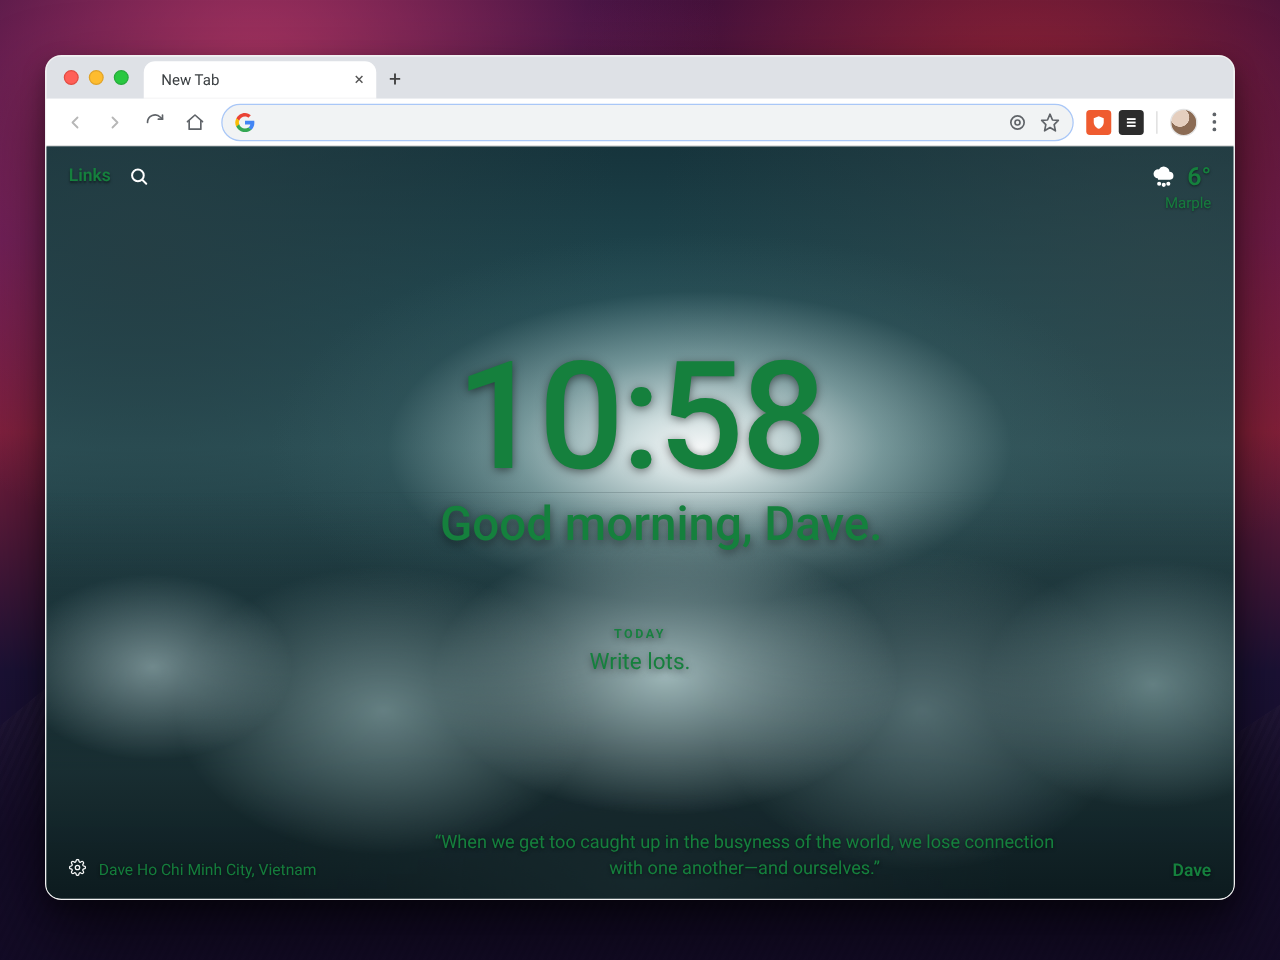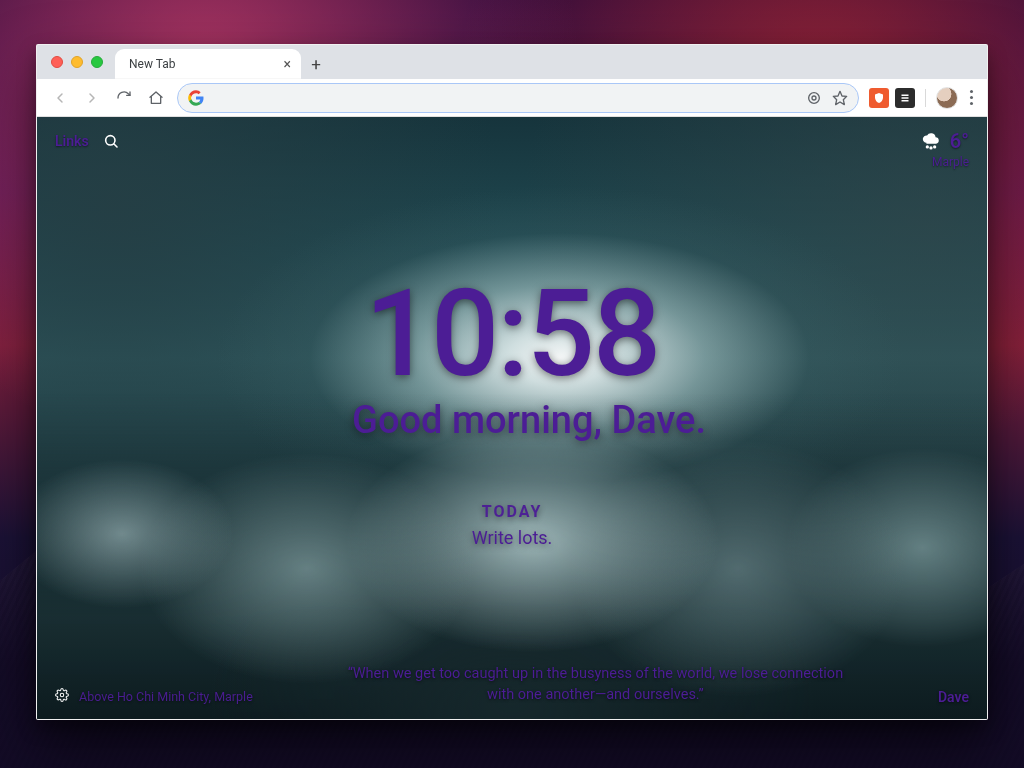--- a/index.html
+++ b/index.html
@@ -15,21 +15,21 @@
     position:absolute; left:0; right:0; bottom:0; height:340px;
     background:
       linear-gradient(180deg, rgba(33,20,50,0) 0%, rgba(18,10,36,0.9) 70%),
       repeating-linear-gradient(115deg, rgba(90,70,120,0.15) 0 3px, rgba(0,0,0,0) 3px 6px),
       linear-gradient(180deg, #3a2a55 0%, #14102c 100%);
     clip-path: polygon(0 45%, 6% 30%, 13% 48%, 22% 20%, 30% 46%, 38% 28%, 46% 50%, 55% 22%, 62% 46%, 72% 30%, 80% 50%, 88% 34%, 96% 48%, 100% 40%, 100% 100%, 0 100%);
   }
 
   .browser {
     position:absolute; left:36px; top:44px; width:952px; height:676px;
-    border-radius:2px; overflow:hidden;
+    border-radius:13px; overflow:hidden;
     box-shadow: 0 28px 60px rgba(0,0,0,0.55), 0 8px 18px rgba(0,0,0,0.35);
     background:#fff;
     display:flex; flex-direction:column;
     border:1px solid rgba(0,0,0,0.06);
   }
 
   .tab-strip { height:34px; background:#dee1e6; display:flex; align-items:flex-end; padding-left:10px; }
   .traffic { display:flex; gap:8px; align-items:center; height:100%; padding:0 6px 0 4px; }
   .traffic span { width:12px; height:12px; border-radius:50%; display:block; }
   .tl-close{background:#ff5f57;border:1px solid #e24b41;}
@@ -48,21 +48,21 @@
   .omnibox input { border:none; background:transparent; outline:none; flex:1; font-size:13px; color:#222; }
   .omnibox .right { display:flex; gap:10px; align-items:center; }
   .omni-icon{width:16px;height:16px;color:#5f6368;}
   .ext { display:flex; gap:6px; align-items:center; margin-left:4px; }
   .ext-badge{width:20px;height:20px;border-radius:3px;display:flex;align-items:center;justify-content:center;font-size:11px;color:#fff;}
   .ext-sep{width:1px;height:18px;background:#d9d9d9;margin:0 4px;}
   .avatar-sm{width:22px;height:22px;border-radius:50%;background:radial-gradient(circle at 35% 30%,#e5cfbf 0 38%,#8b6b54 40% 100%);border:1px solid #e3e3e3;}
   .menu-dots{display:flex;flex-direction:column;gap:3px;padding:0 6px;}
   .menu-dots i{width:3px;height:3px;border-radius:50%;background:#5f6368;display:block;}
 
-  .content { flex:1; position:relative; overflow:hidden; color:#4c1d95; }
+  .content { flex:1; position:relative; overflow:hidden; color:#15803d; }
   .sky {
     position:absolute; inset:0;
     background:
       radial-gradient(ellipse 520px 260px at 55% 40%, rgba(255,255,255,0.95) 0%, rgba(236,246,246,0.85) 10%, rgba(176,205,205,0.55) 28%, rgba(60,95,100,0.25) 48%, rgba(20,40,46,0) 66%),
       radial-gradient(circle at 8% 14%, rgba(37,62,68,0.9), transparent 38%),
       radial-gradient(circle at 94% 18%, rgba(48,70,74,0.7), transparent 40%),
       linear-gradient(180deg,#16343c 0%, #214a52 22%, #2f5a60 40%, #1d3a40 58%, #0f2328 100%);
   }
   .cloud-sea{
     position:absolute; left:-4%; right:-4%; bottom:-4%; height:58%;
@@ -81,21 +81,21 @@
   .cursor-ptr{cursor:pointer;}
   .weather{position:absolute;right:18px;top:12px;text-align:right;text-shadow:0 1px 2px rgba(0,0,0,0.5);}
   .weather-row{display:flex;gap:8px;align-items:center;justify-content:flex-end;font-size:20px;font-weight:600;}
   .weather-row svg{width:22px;height:22px;}
   .weather-loc{font-size:12px;opacity:0.95;margin-top:2px;}
 
   .center{position:absolute;left:0;right:0;top:40%;transform:translateY(-50%);text-align:center;text-shadow:0 2px 8px rgba(0,0,0,0.5);}
   .clock{font-size:120px;font-weight:500;letter-spacing:-2px;line-height:1.0;}
   .greeting{font-size:38px;font-weight:500;margin-top:4px;padding-left:34px;}
   .focus{position:absolute;left:0;right:0;top:64%;text-align:center;text-shadow:0 2px 6px rgba(0,0,0,0.5);}
-  .focus-label{font-size:16px;letter-spacing:2px;font-weight:700;opacity:0.96;}
+  .focus-label{font-size:10px;letter-spacing:2px;font-weight:700;opacity:0.96;}
   .focus-text{font-size:18px;font-weight:400;margin-top:6px;}
 
   .bottom{position:absolute;left:0;right:0;bottom:14px;display:flex;align-items:flex-end;justify-content:space-between;padding:0 18px;text-shadow:0 1px 3px rgba(0,0,0,0.55);}
   .bottom-left{display:flex;align-items:center;gap:10px;font-size:12.5px;opacity:0.97;}
   .bottom-left svg{width:14px;height:14px;}
   .quote{max-width:520px;text-align:center;font-size:14.5px;line-height:1.45;margin:0 auto;}
   .todo{font-size:14px;font-weight:600;cursor:pointer;}
 
   input.caret{caret-color:#1a73e8;}
 </style>
@@ -223,20 +223,20 @@
     </div>
 
     <div class="bottom">
       <div class="bottom-left">
         <span class="cursor-ptr">
           <svg viewBox="0 0 24 24" fill="none" stroke="#fff" stroke-width="1.8">
               <circle cx="12" cy="12" r="3"></circle>
               <path d="M19.4 15a1.7 1.7 0 0 0 .34 1.87l.06.06a2 2 0 1 1-2.83 2.83l-.06-.06a1.7 1.7 0 0 0-1.87-.34 1.7 1.7 0 0 0-1 1.56V21a2 2 0 1 1-4 0v-.09a1.7 1.7 0 0 0-1-1.56 1.7 1.7 0 0 0-1.87.34l-.06.06a2 2 0 1 1-2.83-2.83l.06-.06a1.7 1.7 0 0 0 .34-1.87 1.7 1.7 0 0 0-1.56-1H3a2 2 0 1 1 0-4h.09a1.7 1.7 0 0 0 1.56-1 1.7 1.7 0 0 0-.34-1.87l-.06-.06A2 2 0 1 1 7.08 4.2l.06.06a1.7 1.7 0 0 0 1.87.34H9a1.7 1.7 0 0 0 1-1.56V3a2 2 0 1 1 4 0v.09a1.7 1.7 0 0 0 1 1.56 1.7 1.7 0 0 0 1.87-.34l.06-.06a2 2 0 1 1 2.83 2.83l-.06.06a1.7 1.7 0 0 0-.34 1.87V9a1.7 1.7 0 0 0 1.56 1H21a2 2 0 1 1 0 4h-.09a1.7 1.7 0 0 0-1.56 1z"></path>
             </svg>
         </span>
-        <span class="cursor-ptr">Above Ho Chi Minh City, Marple</span>
+        <span class="cursor-ptr">Dave Ho Chi Minh City, Vietnam</span>
       </div>
       <div class="quote">“When we get too caught up in the busyness of the world, we lose connection with one another—and ourselves.”</div>
       <div class="todo">Dave</div>
     </div>
   </div>
 
 </div>
 
 </body></html>

